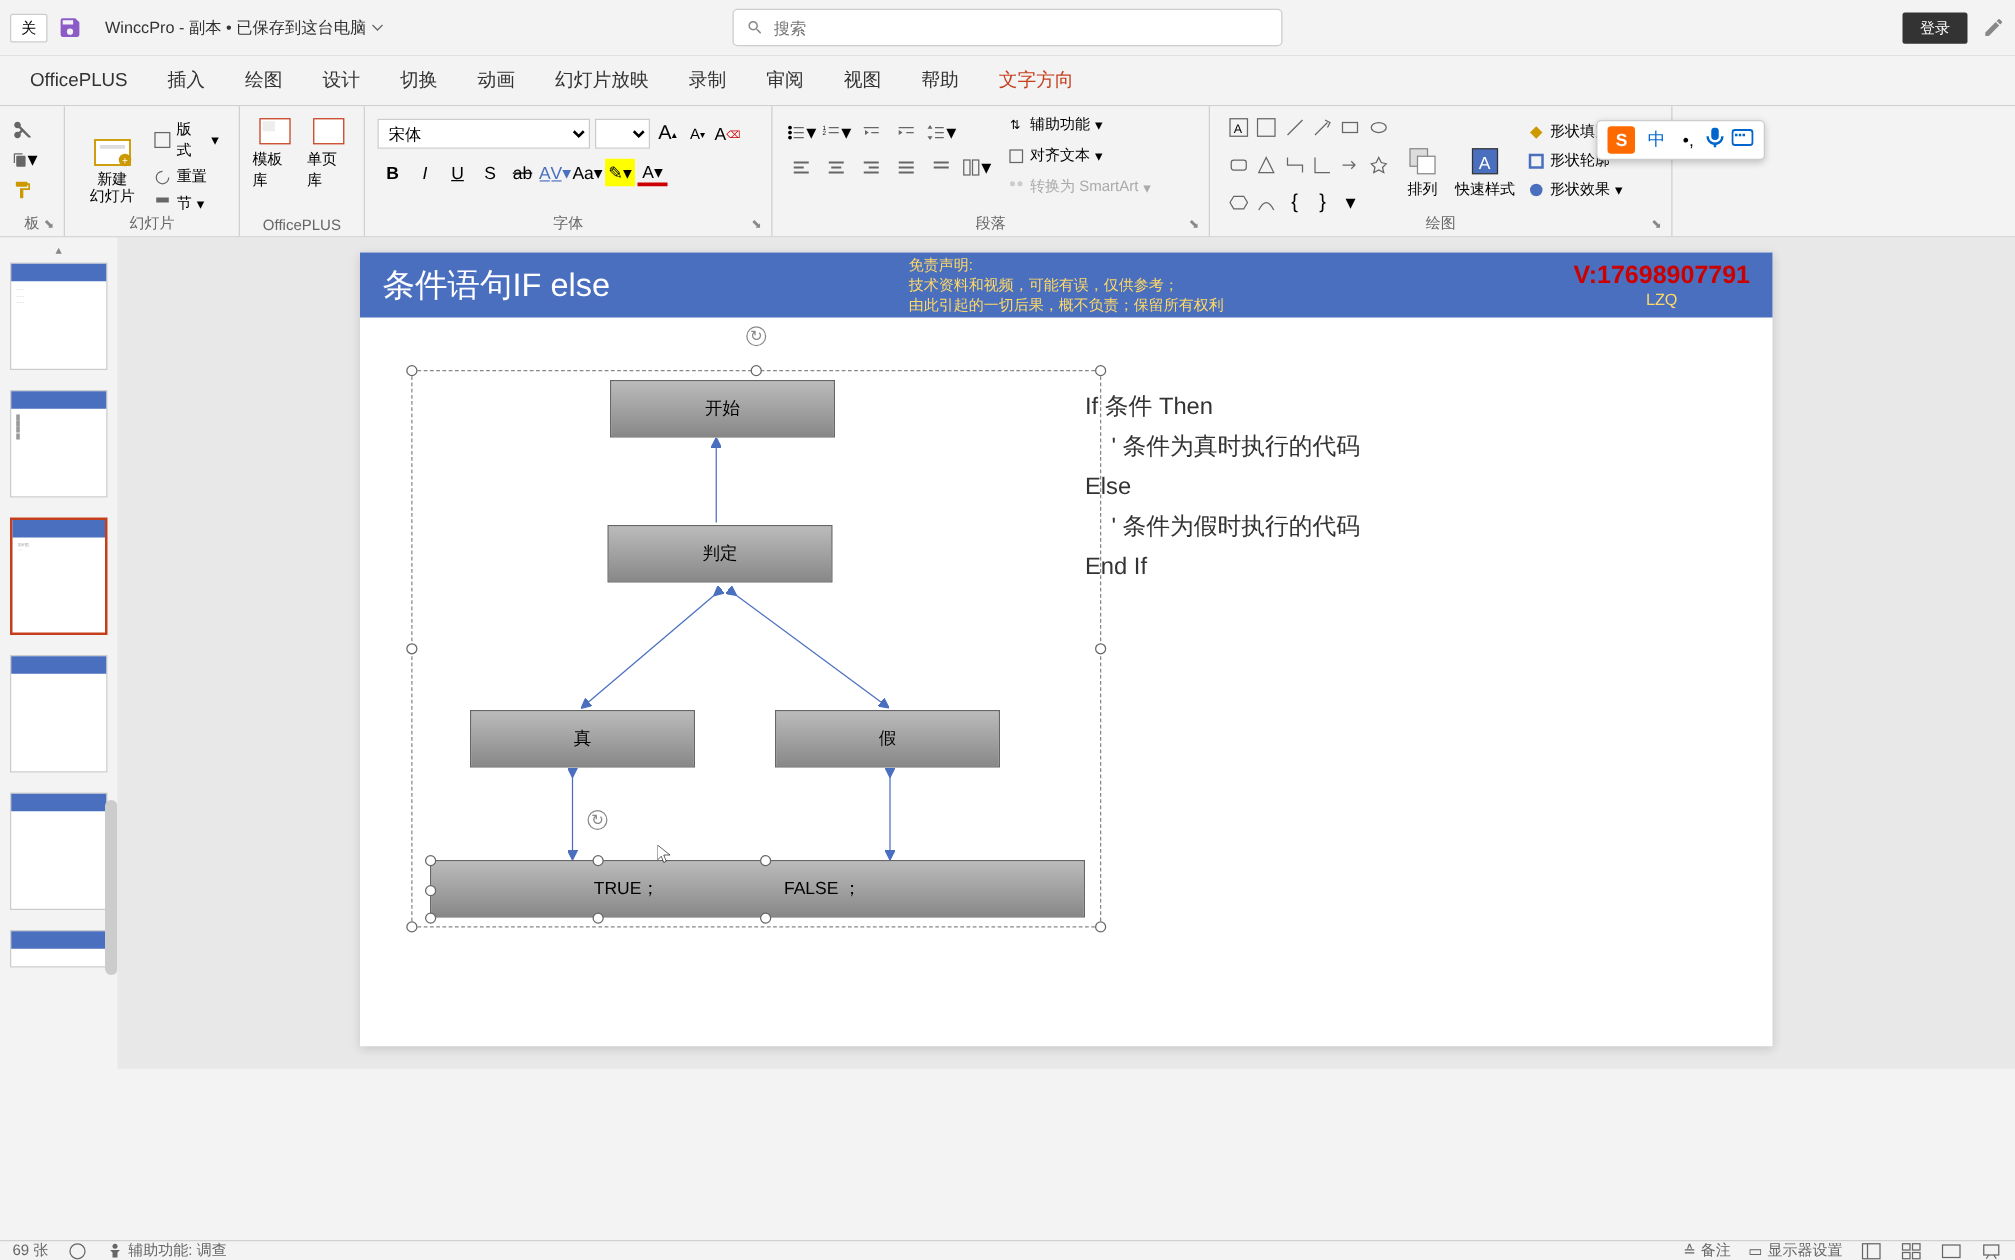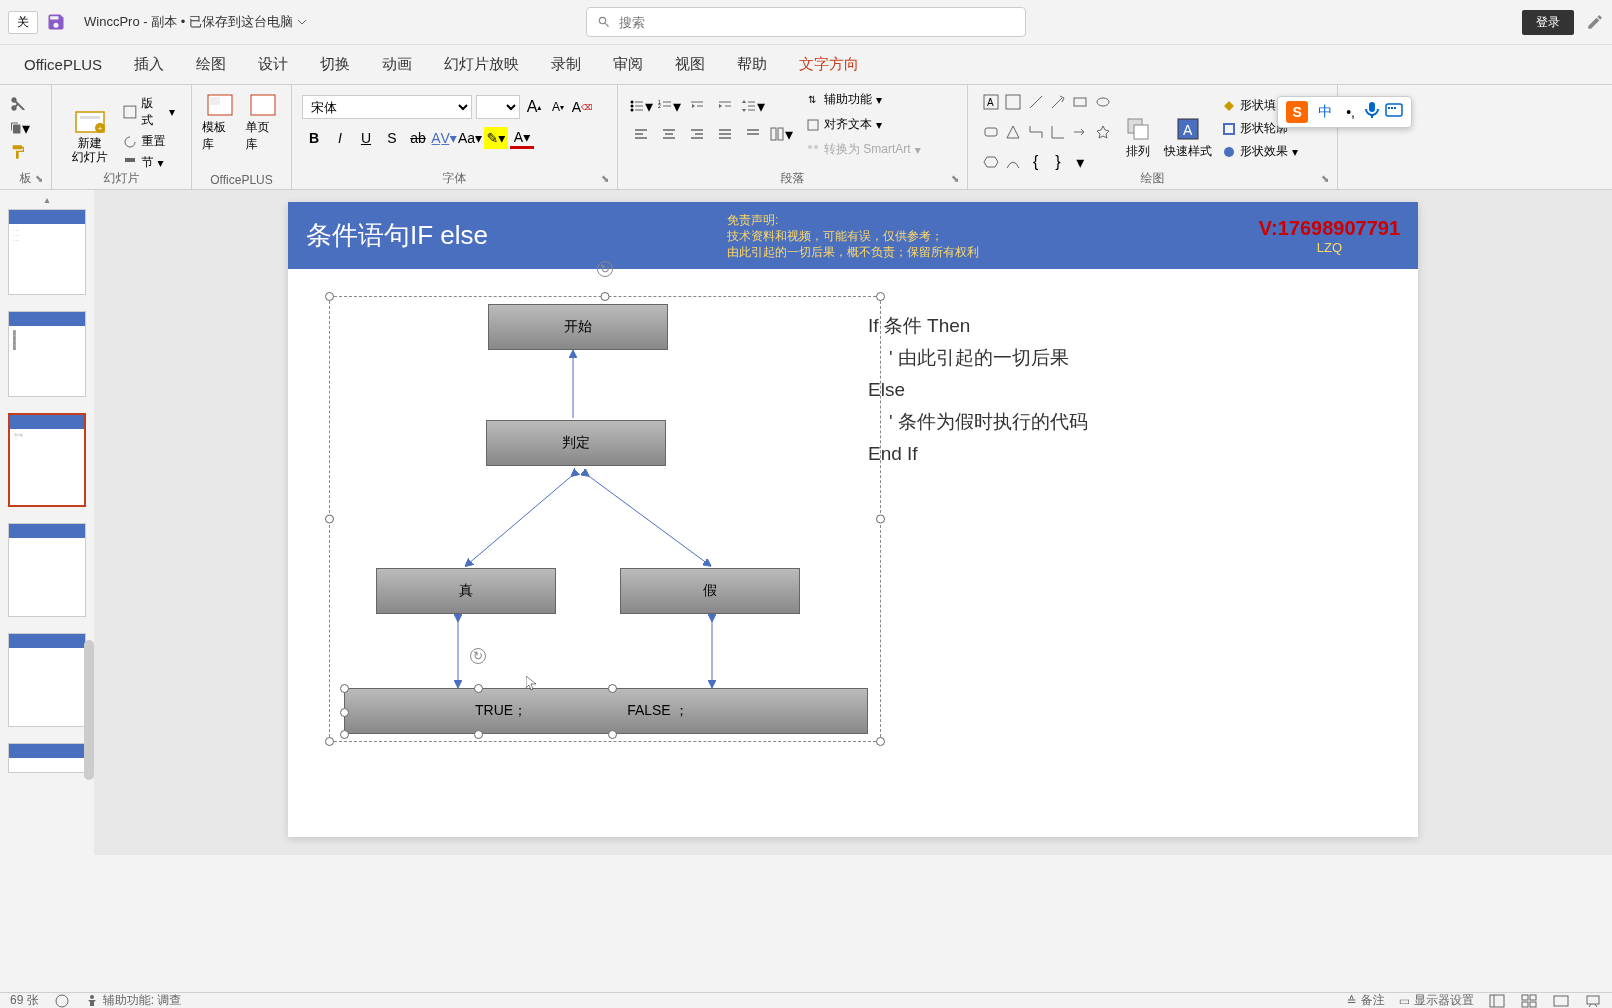--- a/index.html
+++ b/index.html
@@ -85,21 +85,21 @@
     .thumb-scroll-up, .thumb-scroll-down { text-align: center; font-size: 10px; color: #888; cursor: pointer; }
     .thumbnail { width: 78px; height: 94px; margin: 4px auto 16px; background: #fff; border: 1px solid #ccc; cursor: pointer; position: relative; }
     .thumbnail.selected { border: 2px solid #c43e1c; }
     .thumb-header { height: 14px; background: #4a6fbf; }
     .thumb-content { padding: 4px; font-size: 4px; color: #999; }
     .scroll-indicator { position: absolute; right: 0; top: 450px; width: 10px; height: 140px; background: #ccc; border-radius: 5px; }
     
     .slide-canvas-area { flex: 1; background: #e8e8e8; display: flex; justify-content: center; align-items: flex-start; padding: 12px 0; position: relative; }
     .slide-canvas { width: 1130px; height: 635px; background: #fff; position: relative; box-shadow: 0 2px 8px rgba(0,0,0,0.15); }
     
-    .slide-header { height: 67px; background: #4a6fbf; display: flex; align-items: center; padding: 0 18px; position: relative; }
+    .slide-header { height: 52px; background: #4a6fbf; display: flex; align-items: center; padding: 0 18px; position: relative; }
     .slide-title { color: #fff; font-size: 26px; }
     .disclaimer { position: absolute; left: 50%; transform: translateX(-50%); font-size: 12px; color: #ffd966; line-height: 16px; }
     .version-info { position: absolute; right: 18px; text-align: right; }
     .version-num { color: #c00; font-size: 20px; font-weight: bold; }
     .version-author { color: #ffd966; font-size: 13px; text-align: center; }
     
     .flowchart-area { position: absolute; left: 40px; top: 88px; width: 600px; height: 530px; }
     .selection-border { position: absolute; border: 1px dashed #888; }
     .sel-handle { position: absolute; width: 9px; height: 9px; background: #fff; border: 1px solid #666; border-radius: 50%; }
     .rotate-handle { position: absolute; width: 16px; height: 16px; border: 1.5px solid #888; border-radius: 50%; display: flex; align-items: center; justify-content: center; cursor: pointer; font-size: 12px; color: #888; }
@@ -596,21 +596,21 @@
             <line x1="8" y1="4" x2="8" y2="70" marker-end="url(#ah5)" marker-start="url(#ah5)"></line>
           </svg>
 
         <svg class="cursor-pointer" viewBox="0 0 12 16" style="left:198px;top:386px">
             <path d="M0 0l0 12 3-3 2 5 2-1-2-5 5 0z" fill="#fff" stroke="#000" stroke-width="0.5"></path>
           </svg>
       </div>
 
       <div class="code-text">
         <div>If 条件 Then</div>
-        <div style="white-space:pre">    ' 由此引起的一切后果</div>
+        <div style="white-space:pre">    ' 条件为真时执行的代码</div>
         <div>Else</div>
         <div style="white-space:pre">    ' 条件为假时执行的代码</div>
         <div>End If</div>
       </div>
     </div>
   </div>
 </div>
 
 <div class="status-bar">
   <div class="status-left">

